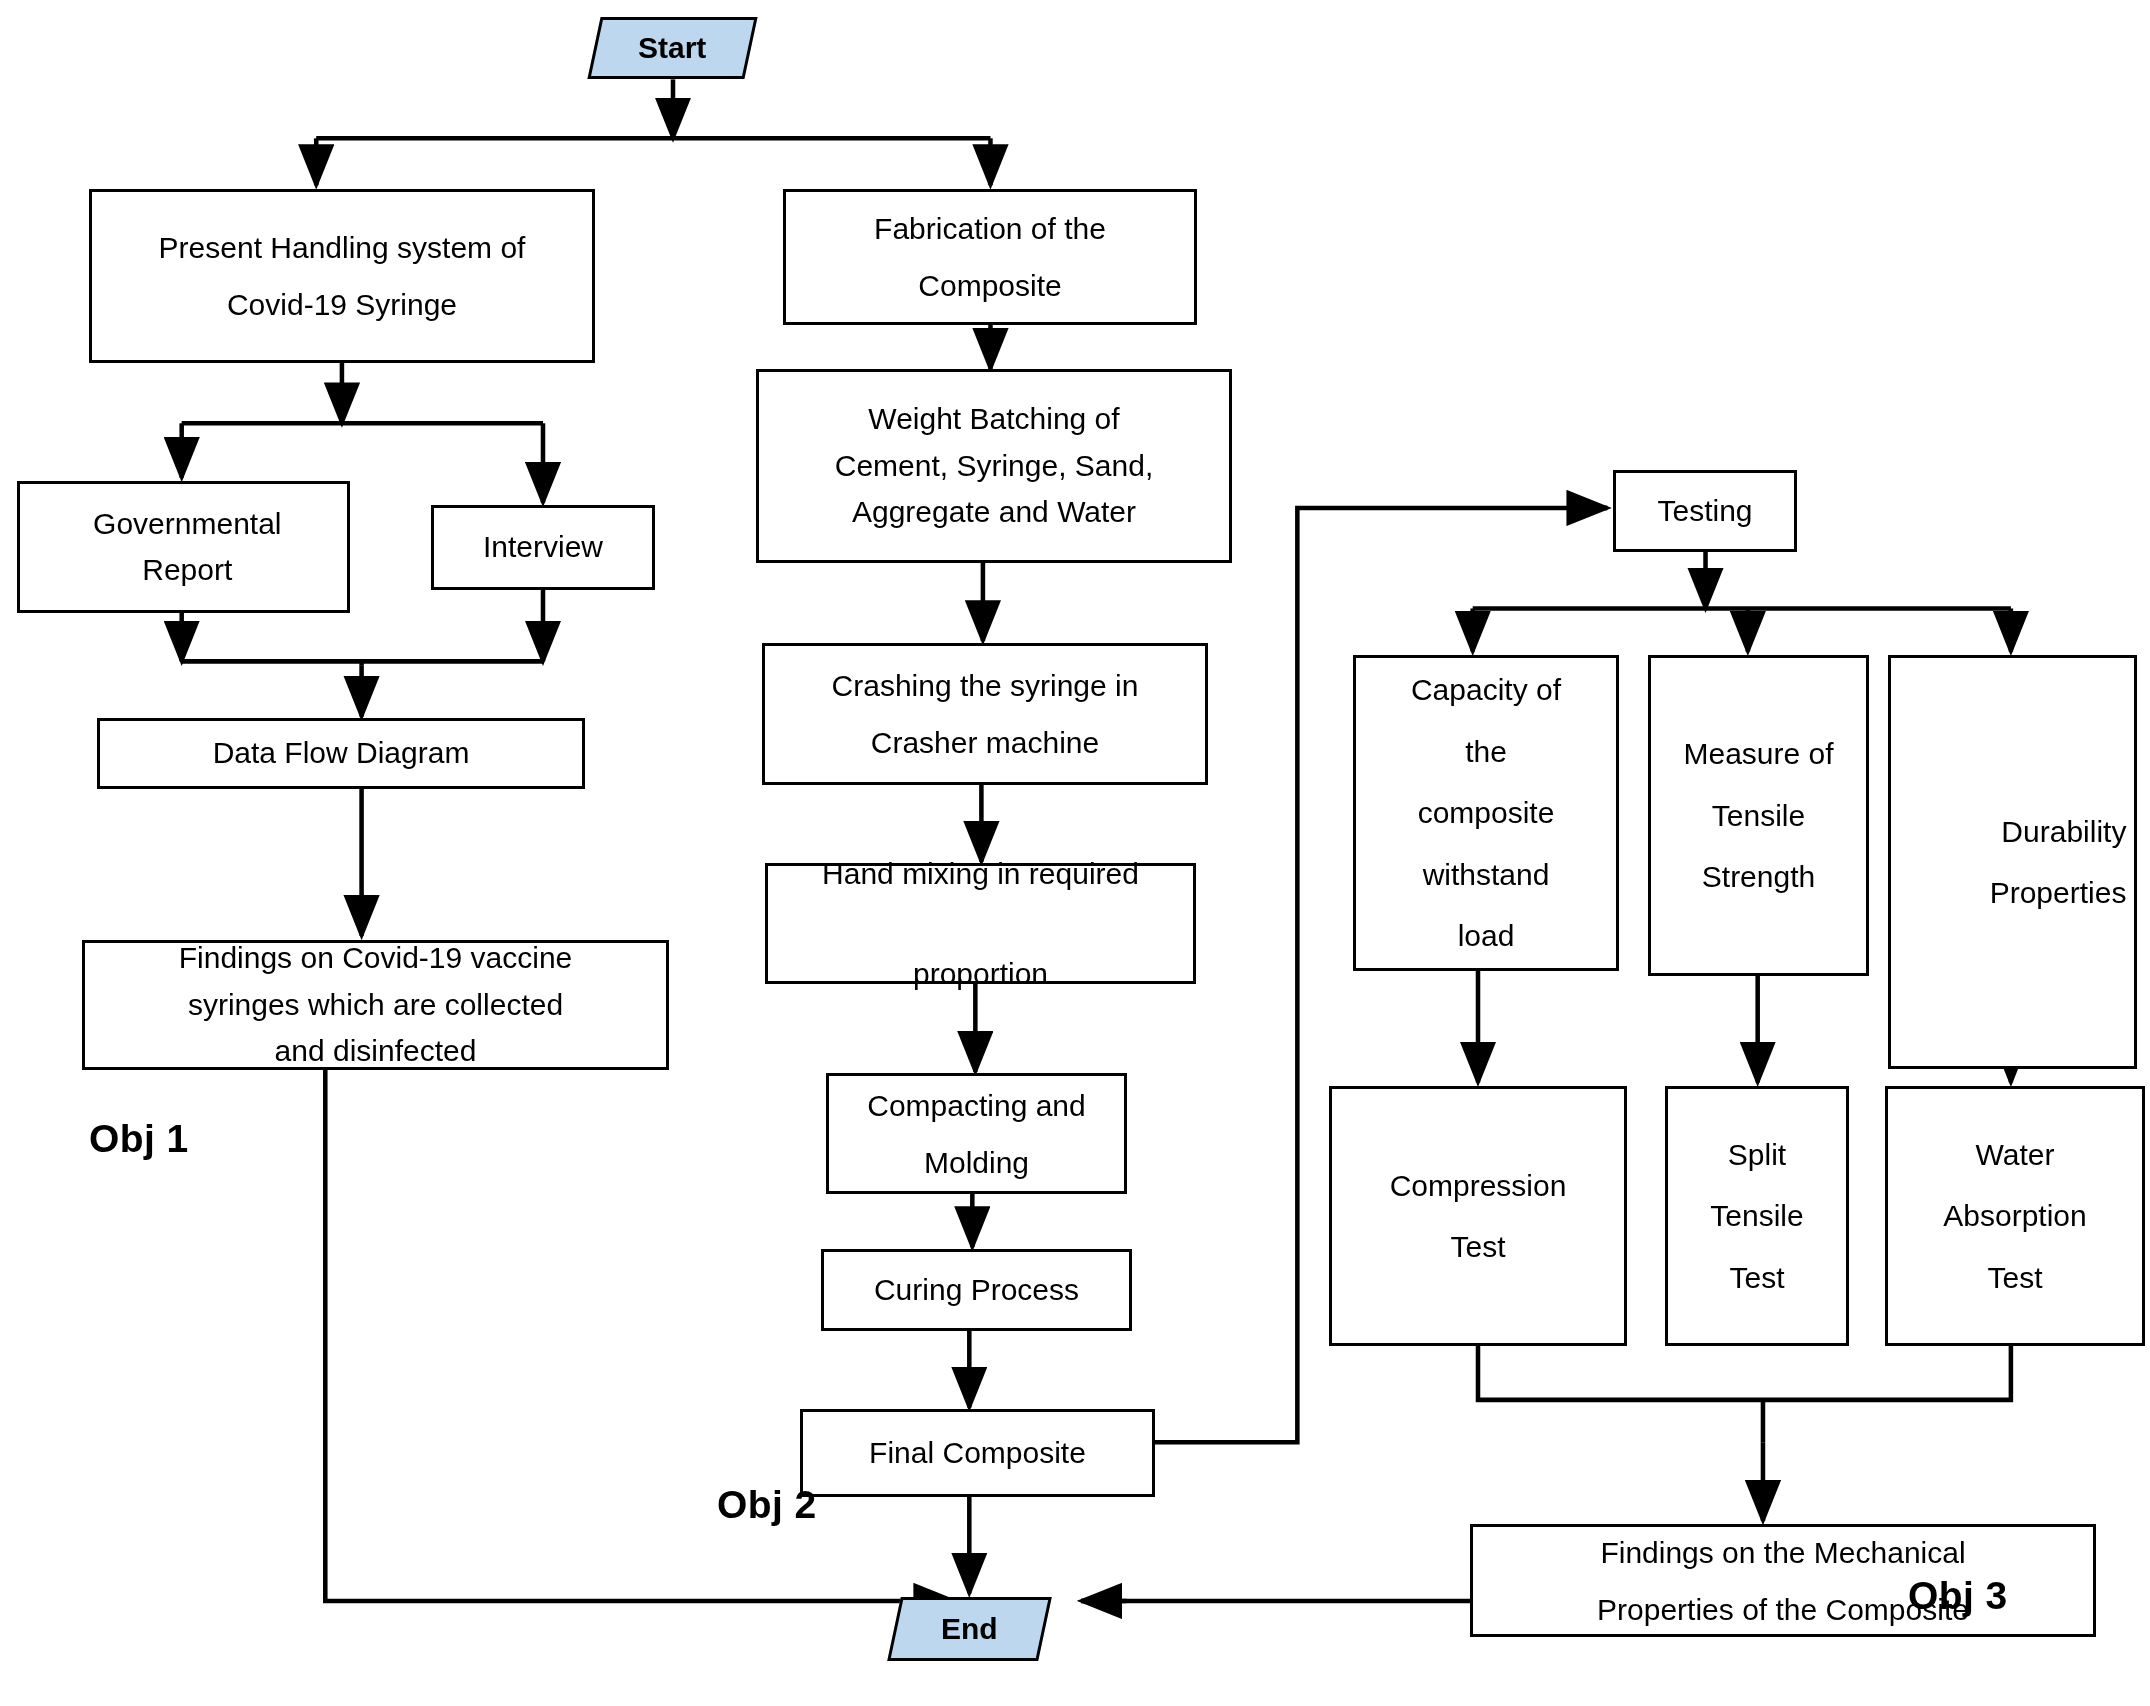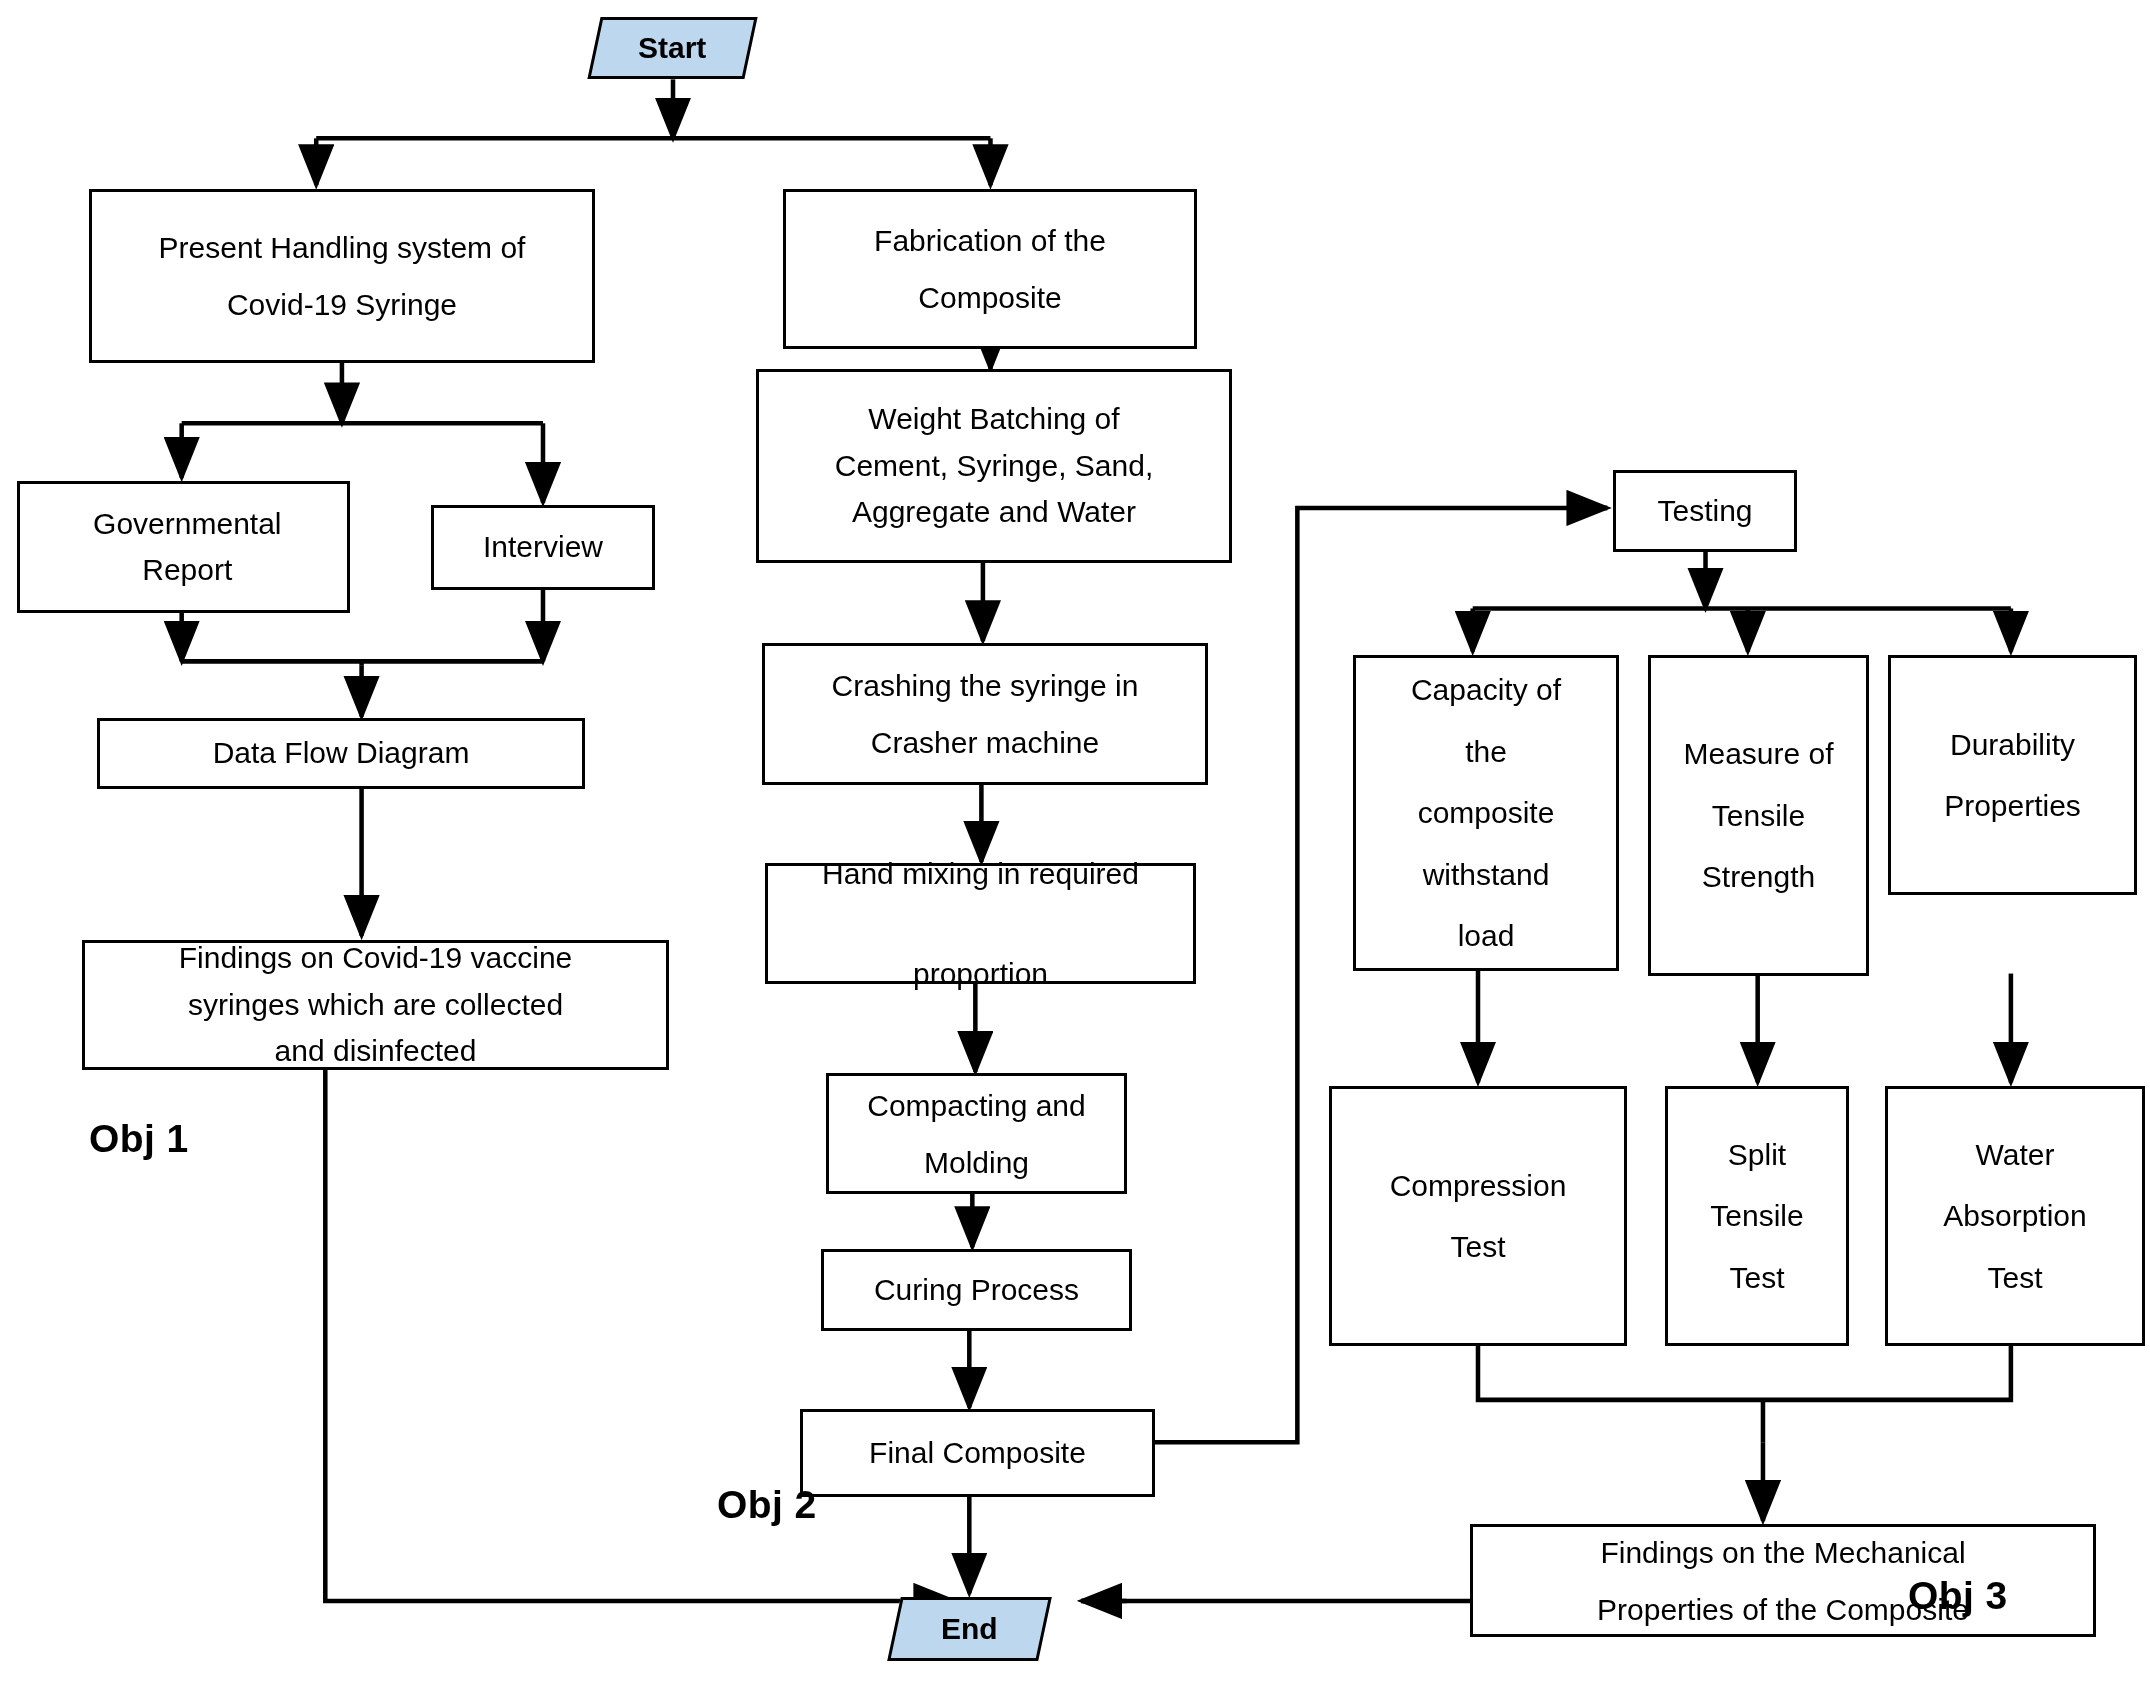--- a/index.html
+++ b/index.html
@@ -182,21 +182,21 @@
   </div>
 
   <div class="node" style="left:82px; top:940px; width:587px; height:130px;">
     <span class="ln">Findings on Covid-19 vaccine</span>
     <span class="ln">syringes which are collected</span>
     <span class="ln">and disinfected</span>
   </div>
 
   <div class="objlabel" style="left:89px; top:1117px;">Obj 1</div>
 
-  <div class="node tall" style="left:783px; top:189px; width:414px; height:160px;">
+  <div class="node tall" style="left:783px; top:189px; width:414px; height:136px;">
     <span class="ln">Fabrication of the</span>
     <span class="ln">Composite</span>
   </div>
 
   <div class="node" style="left:756px; top:369px; width:476px; height:194px;">
     <span class="ln">Weight Batching of</span>
     <span class="ln">Cement, Syringe, Sand,</span>
     <span class="ln">Aggregate and Water</span>
   </div>
 
@@ -236,21 +236,21 @@
     <span class="ln">withstand</span>
     <span class="ln">load</span>
   </div>
 
   <div class="node loose" style="left:1648px; top:655px; width:221px; height:321px;">
     <span class="ln">Measure of</span>
     <span class="ln">Tensile</span>
     <span class="ln">Strength</span>
   </div>
 
-  <div class="node loose" style="left:1888px; top:655px; width:249px; height:240px;">
+  <div class="node loose" style="left:1888px; top:655px; width:249px; height:414px;align-items:flex-end;">
     <span class="ln">Durability</span>
     <span class="ln">Properties</span>
   </div>
 
   <div class="node loose" style="left:1329px; top:1086px; width:298px; height:260px;">
     <span class="ln">Compression</span>
     <span class="ln">Test</span>
   </div>
 
   <div class="node loose" style="left:1665px; top:1086px; width:184px; height:260px;">

